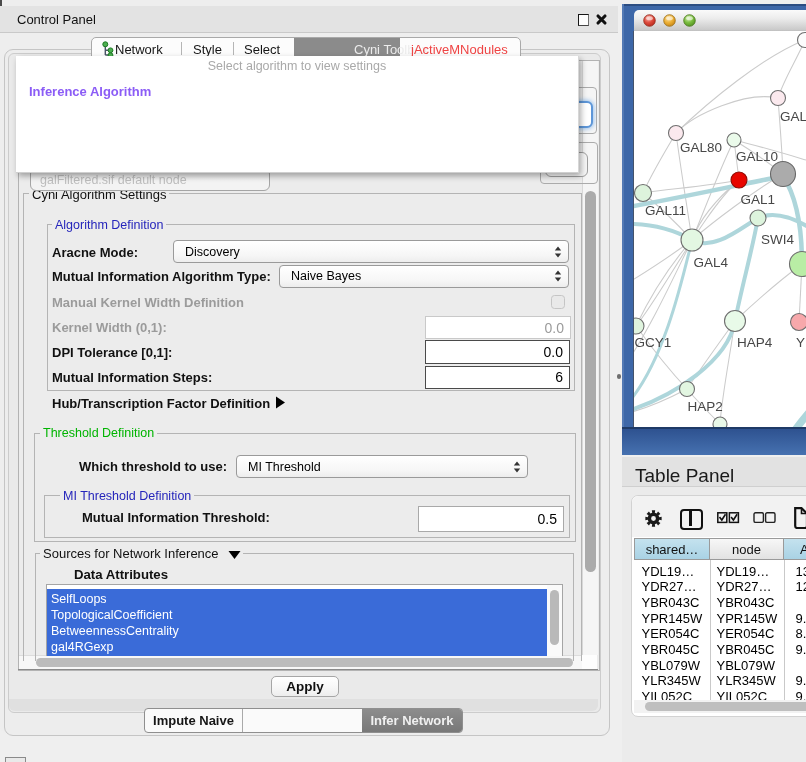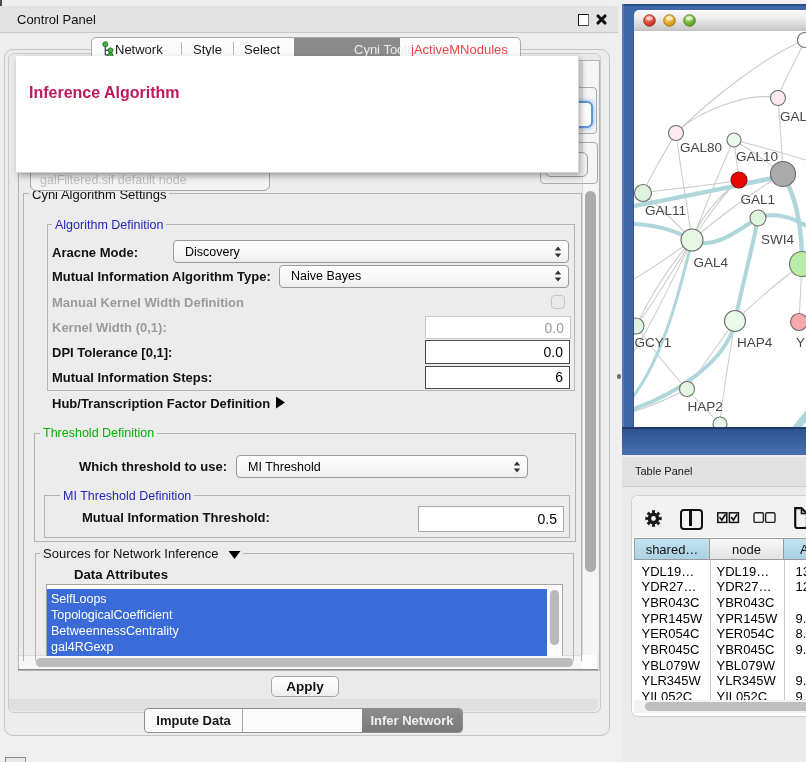--- a/index.html
+++ b/index.html
@@ -117,21 +117,21 @@
 <div class="abs" style="left:46px;top:584px;width:515px;height:71px;background:#ffffff;border:1px solid #a5a5a5;border-bottom:none;overflow:hidden;">
   <div style="position:absolute;left:0;top:3.5px;width:500px;height:120px;background:#3a6bd8;"></div>
   <div style="position:absolute;left:4px;top:5.5px;font-size:12.5px;color:#fff;line-height:16.1px;white-space:nowrap;">SelfLoops<br>TopologicalCoefficient<br>BetweennessCentrality<br>gal4RGexp</div>
   <div style="position:absolute;left:500px;top:0;width:15px;height:71px;background:#fafafa;"></div>
   <div style="position:absolute;left:503px;top:5px;width:9px;height:55px;background:#b9b9b9;border-radius:5px;"></div>
 </div>
 
 <div class="abs" style="left:271px;top:676px;width:66px;height:19px;border:1px solid #a6a6a6;border-radius:5px;background:linear-gradient(#ffffff,#f7f7f7 55%,#ededed);text-align:center;line-height:19px;font-size:13.5px;font-weight:bold;color:#111;">Apply</div>
 
 <div class="abs" style="left:144px;top:708px;width:317px;height:23px;border:1px solid #8f8f8f;border-radius:4px;background:#fafafa;overflow:hidden;font-size:13px;font-weight:bold;">
-  <div style="position:absolute;left:0;top:0;width:97px;height:23px;line-height:23px;text-align:center;color:#161616;border-right:1px solid #a9a9a9;">Impute Data</div>
+  <div style="position:absolute;left:0;top:0;width:97px;height:23px;line-height:23px;text-align:center;color:#161616;border-right:1px solid #a9a9a9;">Impute Naive</div>
   <div style="position:absolute;left:217px;top:0;width:100px;height:23px;line-height:23px;text-align:center;color:#f0f0f0;background:linear-gradient(#8d8d8d,#787878);">Infer Network</div>
 </div>
 
 <div class="abs" style="left:91px;top:37px;width:428px;height:20.5px;background:#fcfcfc;border:1px solid #a9a9a9;border-radius:5px 5px 0 0;overflow:hidden;font-size:13px;">
   <div style="position:absolute;left:201.5px;top:0;width:106px;height:21px;background:#8b8b8b;"></div>
   <div style="position:absolute;left:89px;top:4px;width:1px;height:13px;background:#b5b5b5;"></div>
   <div style="position:absolute;left:141px;top:4px;width:1px;height:13px;background:#b5b5b5;"></div>
   <div style="position:absolute;left:23px;top:3.5px;color:#161616;">Network</div>
   <div style="position:absolute;left:101px;top:3.5px;color:#161616;">Style</div>
   <div style="position:absolute;left:152px;top:3.5px;color:#161616;">Select</div>
@@ -147,21 +147,22 @@
 
 <div class="abs" style="left:540px;top:87px;width:55px;height:45px;border:1px solid #ababab;border-radius:4px;"></div>
 <div class="abs" style="left:545px;top:101px;width:44px;height:23px;background:#fff;border:2.5px solid #5d96d8;border-radius:6px;box-shadow:0 0 4px 1px #9cc3ec;"></div>
 <div class="abs" style="left:540px;top:142px;width:56px;height:40px;border:1px solid #ababab;border-radius:4px;"></div>
 <div class="abs" style="left:545px;top:152px;width:41px;height:23px;background:#f6f6f6;border:1px solid #9e9e9e;border-radius:6px;"></div>
 <div class="abs" style="left:30px;top:168px;width:238px;height:21px;background:linear-gradient(#dedede,#f3f3f3 55%);border:1px solid #a5a5a5;border-radius:6px;">
     <span style="position:absolute;left:9px;top:4px;font-size:12.5px;color:#bdbdbd;white-space:nowrap;">galFiltered.sif default node</span>
   </div>
 
 <div class="abs" style="left:16px;top:56px;width:562px;height:116px;background:#ffffff;border-right:1px solid #d7d7d7;border-bottom:1px solid #cfcfcf;box-shadow:2px 3px 6px rgba(0,0,0,0.33);">
-  <div style="position:absolute;left:13px;top:28px;font-size:16px;font-weight:bold;color:#be185d;white-space:nowrap;">Inference Algorithm</div>
+  <div style="position:absolute;left:0;top:2.5px;width:562px;text-align:center;font-size:12.5px;color:#a9a9a9;">Select algorithm to view settings</div>
+  <div style="position:absolute;left:13px;top:28px;font-size:13px;font-weight:bold;color:#8b5cf6;white-space:nowrap;">Inference Algorithm</div>
 </div>
 
 <div class="abs" style="left:5px;top:757px;width:19px;height:10px;background:#e9e9e9;border:1.5px solid #8a8a8a;"></div>
 
 <div class="abs" style="left:622px;top:4px;width:184px;height:451px;background:#3d67a8;"></div>
 <div class="abs" style="left:622px;top:4px;width:184px;height:1.5px;background:#2c4d82;"></div>
 <div class="abs" style="left:622px;top:4px;width:2px;height:451px;background:#5379b4;"></div>
 
 <div class="abs" style="left:634px;top:10px;width:172px;height:21px;background:linear-gradient(#fafafa,#ececec 40%,#c9c9c9 95%,#bdbdbd);border-bottom:1px solid #7e7e7e;border-radius:5px 0 0 0;"></div>
 <svg class="abs" style="left:634px;top:10px;" width="172" height="21" viewBox="0 0 172 21">
@@ -256,21 +257,21 @@
 <text x="103" y="315.5">HAP4</text>
 <text x="162" y="315.5">Y</text>
 <text x="53.5" y="380">HAP2</text>
 </g>
 </svg>
 
 <div class="abs" style="left:622px;top:427px;width:184px;height:2px;background:#1e3a66;"></div>
 <div class="abs" style="left:622px;top:429px;width:184px;height:26px;background:linear-gradient(#2e5290,#4671b0);"></div>
 
 <div class="abs" style="left:622px;top:457px;width:184px;height:29px;background:#e2e2e2;border-bottom:1px solid #cfcfcf;"></div>
-<div class="abs" style="left:635px;top:464.5px;font-size:11px;color:#1a1a1a;">Table Panel</div>
+<div class="abs" style="left:635px;top:464.5px;font-size:19px;color:#1a1a1a;">Table Panel</div>
 <div class="abs" style="left:622px;top:487px;width:184px;height:275px;background:#ebebeb;"></div>
 
 <div class="abs" style="left:631px;top:495px;width:180px;height:220px;background:#ffffff;border:1px solid #d2d2d2;border-radius:7px 0 0 7px;"></div>
 <div class="abs" style="left:632px;top:496px;width:179px;height:41px;background:#f2f2f2;border-radius:7px 0 0 0;"></div>
 
 <svg class="abs" style="left:645px;top:510px;" width="17" height="17" viewBox="0 0 17 17">
 <path d="M6.82,0.37 L10.18,0.37 L9.81,2.75 L11.64,3.50 L13.06,1.56 L15.44,3.94 L13.50,5.36 L14.25,7.19 L16.63,6.82 L16.63,10.18 L14.25,9.81 L13.50,11.64 L15.44,13.06 L13.06,15.44 L11.64,13.50 L9.81,14.25 L10.18,16.63 L6.82,16.63 L7.19,14.25 L5.36,13.50 L3.94,15.44 L1.56,13.06 L3.50,11.64 L2.75,9.81 L0.37,10.18 L0.37,6.82 L2.75,7.19 L3.50,5.36 L1.56,3.94 L3.94,1.56 L5.36,3.50 L7.19,2.75 Z M10.90,8.50 A2.4,2.4 0 1 0 6.10,8.50 A2.4,2.4 0 1 0 10.90,8.50 Z" fill="#1a1a1a" fill-rule="evenodd"></path>
 </svg>
 <div class="abs" style="left:680px;top:509px;width:19px;height:17px;border:2.6px solid #111;border-radius:4px;"></div>
 <div class="abs" style="left:689.2px;top:509px;width:2.6px;height:17px;background:#111;"></div>

